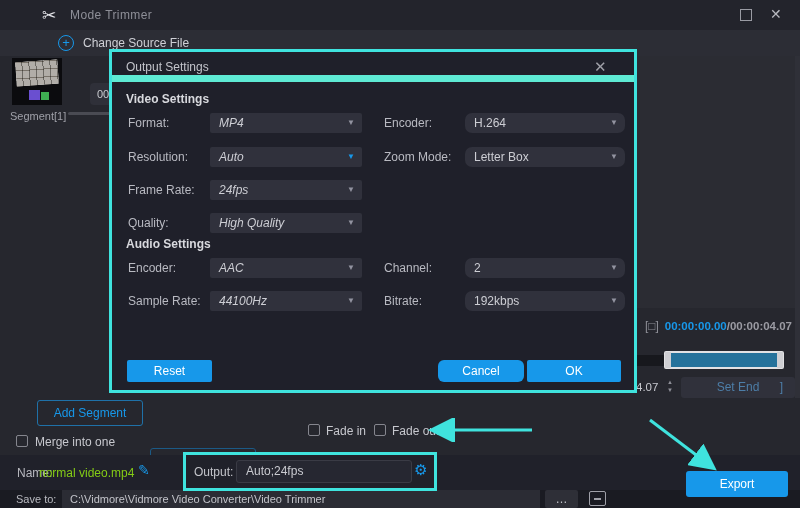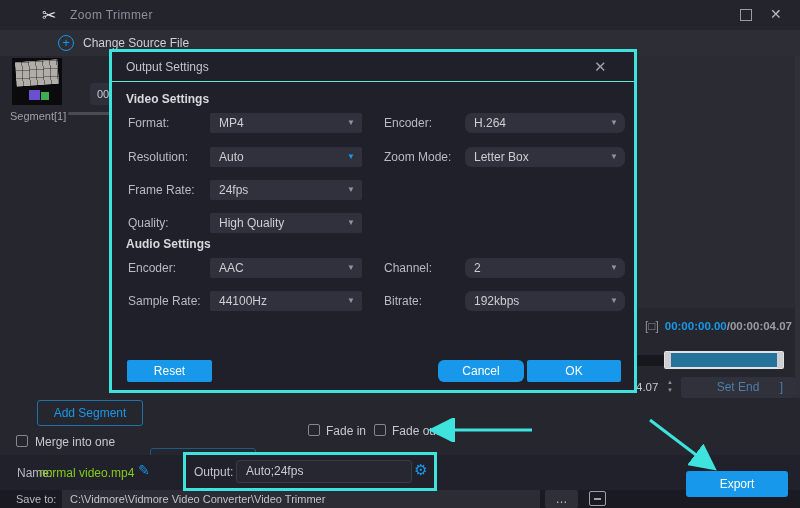--- a/index.html
+++ b/index.html
@@ -29,30 +29,30 @@
     background:repeating-linear-gradient(90deg,#ddd8d2 0 6px,#87837d 6px 7px),repeating-linear-gradient(0deg,#ccc 0 7px,#8a8680 7px 8px);
     background-blend-mode:multiply; transform:rotate(-4deg); }
   .thumb .sq-purple { position:absolute; left:17px; top:32px; width:11px; height:10px; background:#6a4fd0; }
   .thumb .sq-green { position:absolute; left:29px; top:34px; width:8px; height:8px; background:#3fae52; }
   .time-badge { position:absolute; left:90px; top:83px; width:58px; height:22px; background:#2f3039; border-radius:4px; color:#c9cad0; font-size:11px; line-height:22px; padding-left:7px; z-index:2; }
   .segment-label { position:absolute; left:10px; top:110px; color:#9fa0a8; font-size:11px; z-index:2; }
   .segment-line { position:absolute; left:68px; top:112px; width:42px; height:3px; background:#4a4b53; border-radius:2px; z-index:2; }
 
   
   .dialog { position:absolute; left:109px; top:49px; width:528px; height:344px; background:#1f202a; border:3px solid #3fe3de; z-index:30; }
-  .dlg-header { position:absolute; left:0; top:0; width:100%; height:30px; border-bottom:1px solid #5eead4; }
+  .dlg-header { position:absolute; left:0; top:0; width:100%; height:30px; border-bottom:7px solid #5eead4; }
   .dlg-title { position:absolute; left:14px; top:8px; color:#c3c4cb; font-size:12px; }
   .dlg-close { position:absolute; left:482px; top:6px; color:#9fa0a8; font-size:15px; }
   .dlg-h2 { position:absolute; left:14px; top:40px; color:#d8d9de; font-size:12px; font-weight:bold;text-align:right; }
   .dlg-h2.audio { top:185px; }
   .fld-label { position:absolute; color:#b9bac2; font-size:12px; line-height:20px; height:20px; }
   .dd { position:absolute; height:20px; background:#30313c; border-radius:2px; color:#cdced4; font-size:12px; line-height:20px; padding-left:9px; }
   .dd .arr { position:absolute; right:7px; top:0; font-size:8px; color:#9293a0; line-height:20px; }
   .dd .arr.blue { color:#1798ea; }
-  .c1l { left:16px; } .c1d { left:98px; width:152px; }
+  .c1l { left:16px; } .c1d { left:98px; width:152px;font-style:italic; }
   .c2l { left:272px; } .c2d { left:353px; width:160px;border-radius:7px; }
   .r1 { top:61px; } .r2 { top:95px; } .r3 { top:128px; } .r4 { top:161px; }
   .r5 { top:206px; } .r6 { top:239px; }
   .dlg-btn { position:absolute; top:308px; height:22px; background:#1798ea; border:none; border-radius:2px; color:#fff; font-size:12px; font-family:inherit; }
   .btn-reset { left:15px; width:85px; }
   .btn-cancel { left:326px; width:86px;border-radius:6px; }
   .btn-ok { left:415px; width:94px; }
 
   
   .frame-icon { position:absolute; left:645px; top:319px; color:#8e8f97; font-size:12px; z-index:2; }
@@ -98,21 +98,21 @@
 
   .annot { position:absolute; z-index:40; pointer-events:none; }
 </style>
 </head>
 <body>
 
 <div id="app">
 
   <div class="titlebar">
     <span class="scissors">✂</span>
-    <span class="app-title">Zoom Trimmer</span>
+    <span class="app-title">Mode Trimmer</span>
     <span class="win-max"></span>
     <span class="win-close">✕</span>
   </div>
 
   <div class="toolbar">
     <span class="plus-circle">+</span>
     <span class="change-src">Change Source File</span>
   </div>
 
   <div class="preview"></div>

